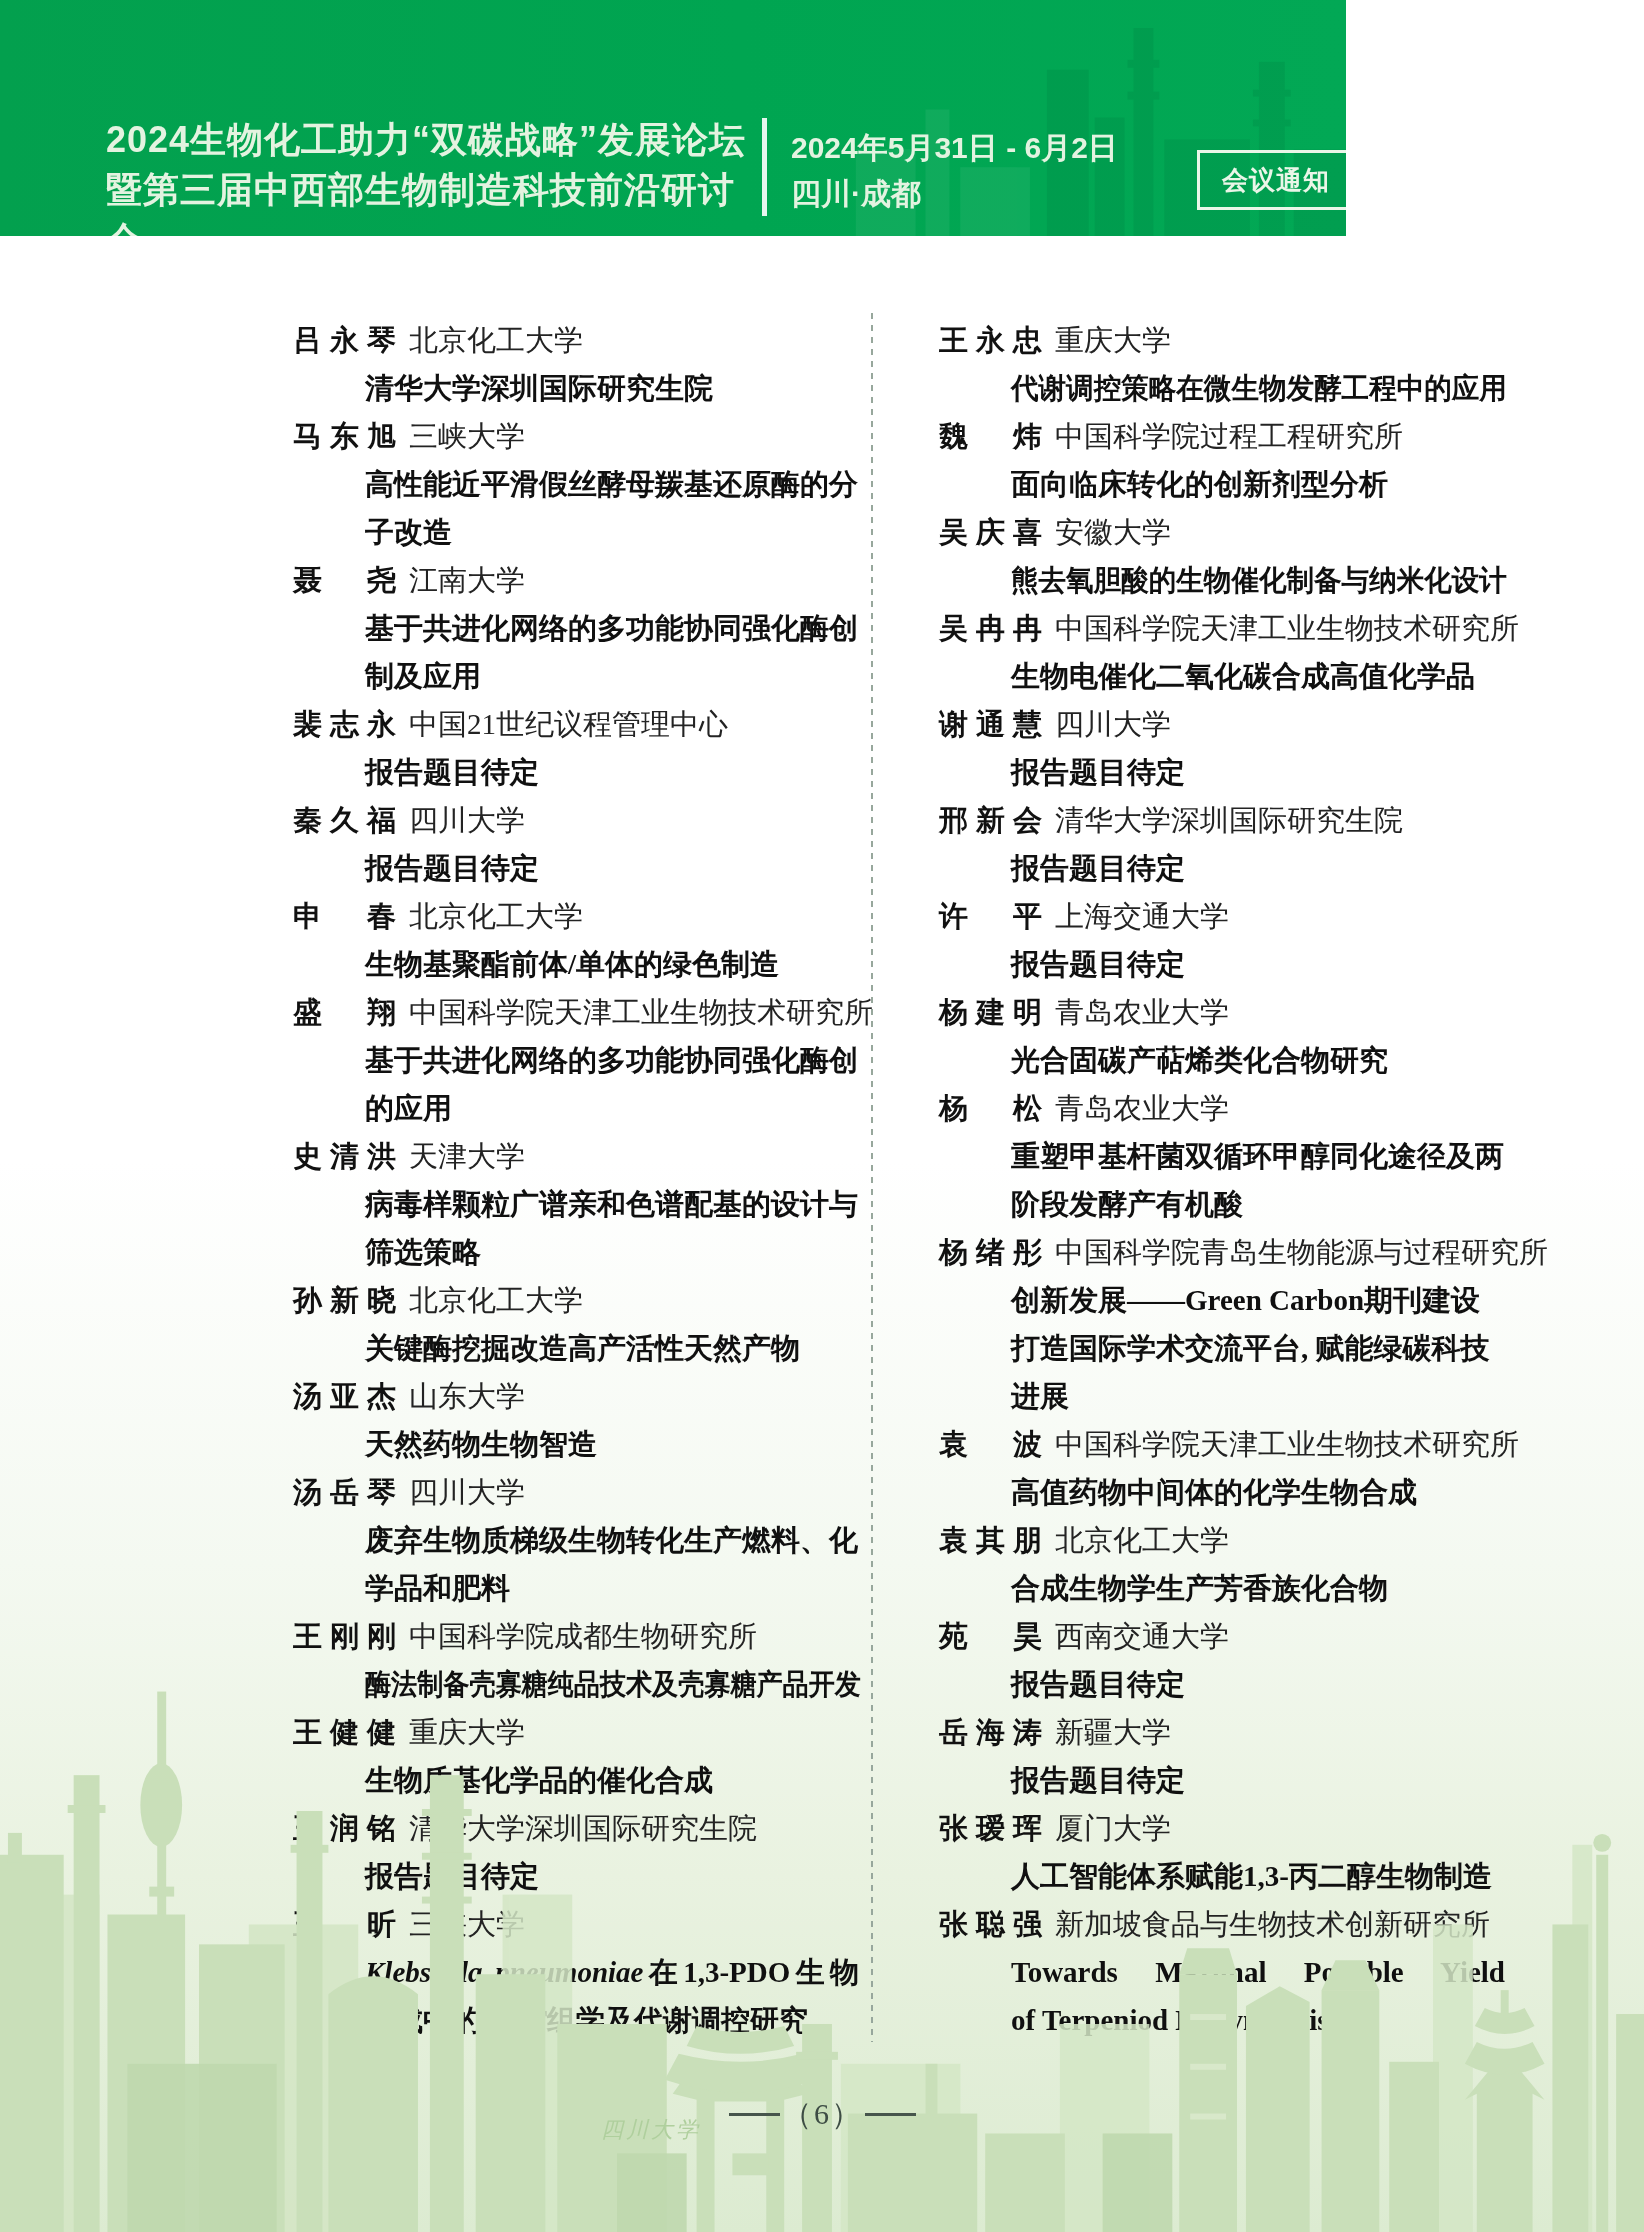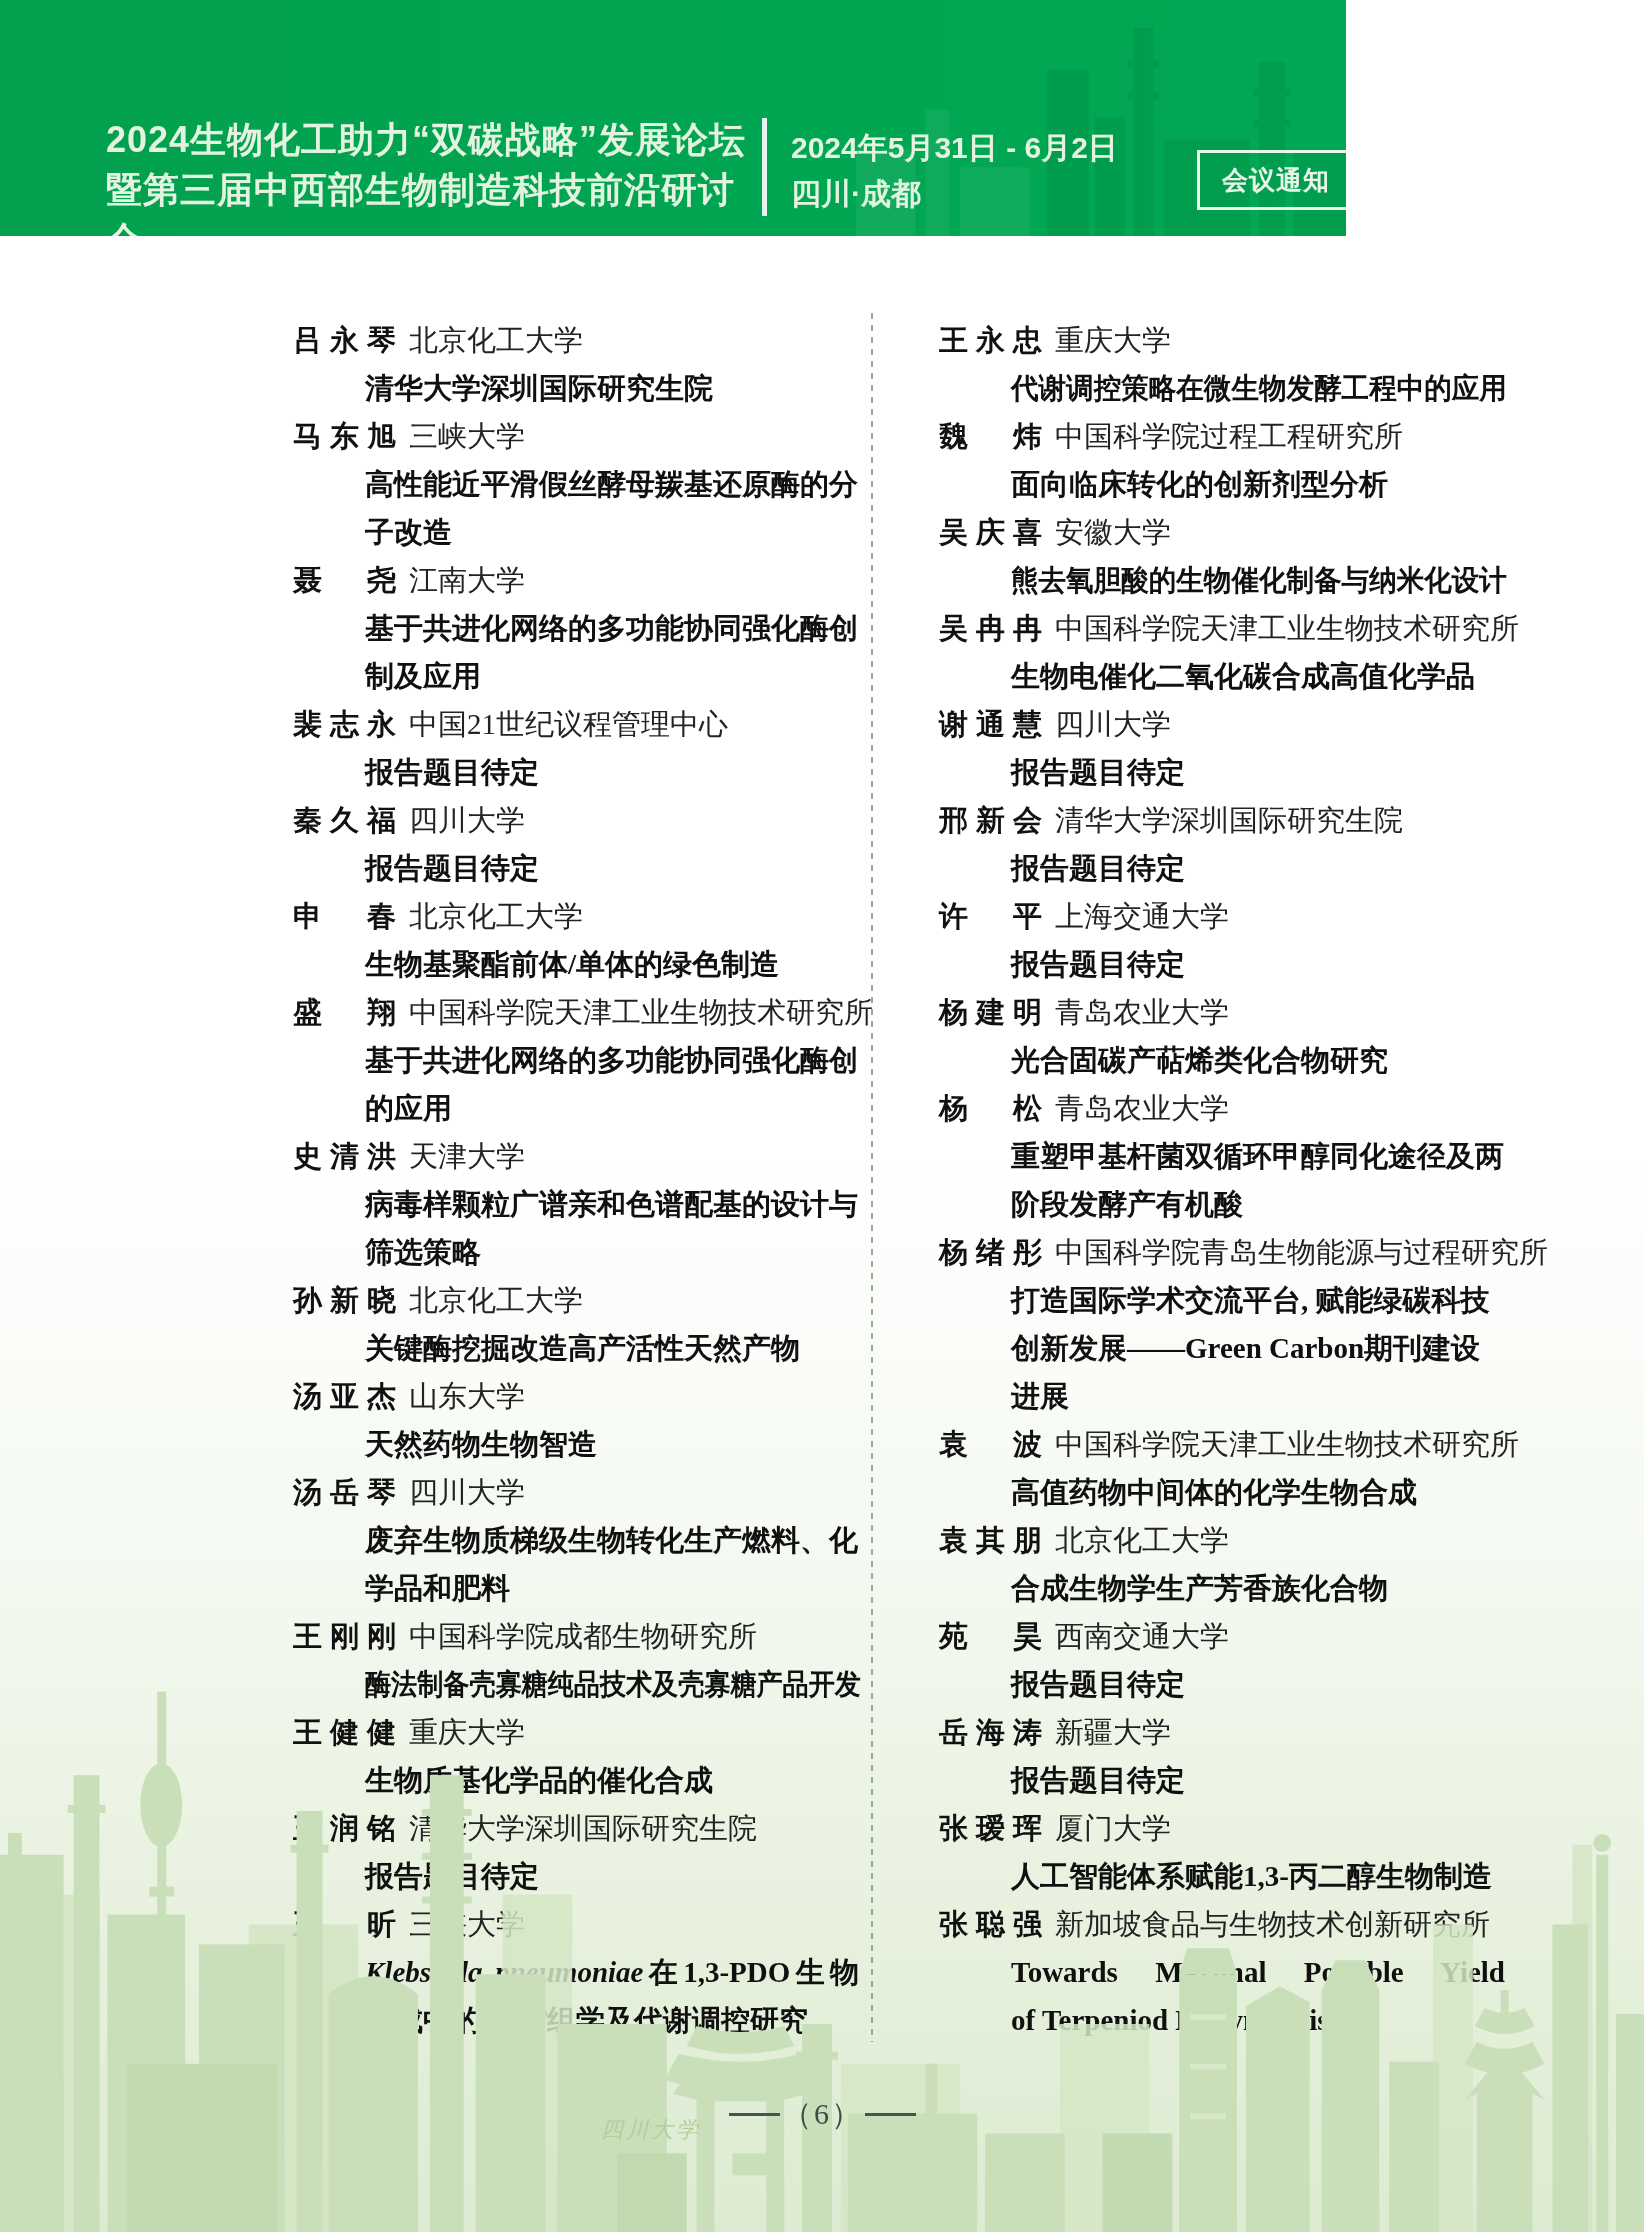--- a/index.html
+++ b/index.html
@@ -260,22 +260,22 @@
           <span class="aff">青岛农业大学</span>
         </div>
         <div class="t-line">重塑甲基杆菌双循环甲醇同化途径及两</div>
         <div class="t-line">阶段发酵产有机酸</div>
       </div>
       <div class="entry">
         <div class="head">
           <span class="name">杨绪彤</span>
           <span class="aff">中国科学院青岛生物能源与过程研究所</span>
         </div>
+        <div class="t-line">创新发展——Green Carbon期刊建设</div>
         <div class="t-line">打造国际学术交流平台, 赋能绿碳科技</div>
-        <div class="t-line">创新发展——Green Carbon期刊建设</div>
         <div class="t-line">进展</div>
       </div>
       <div class="entry">
         <div class="head">
           <span class="name">袁　波</span>
           <span class="aff">中国科学院天津工业生物技术研究所</span>
         </div>
         <div class="t-line">高值药物中间体的化学生物合成</div>
       </div>
       <div class="entry">

